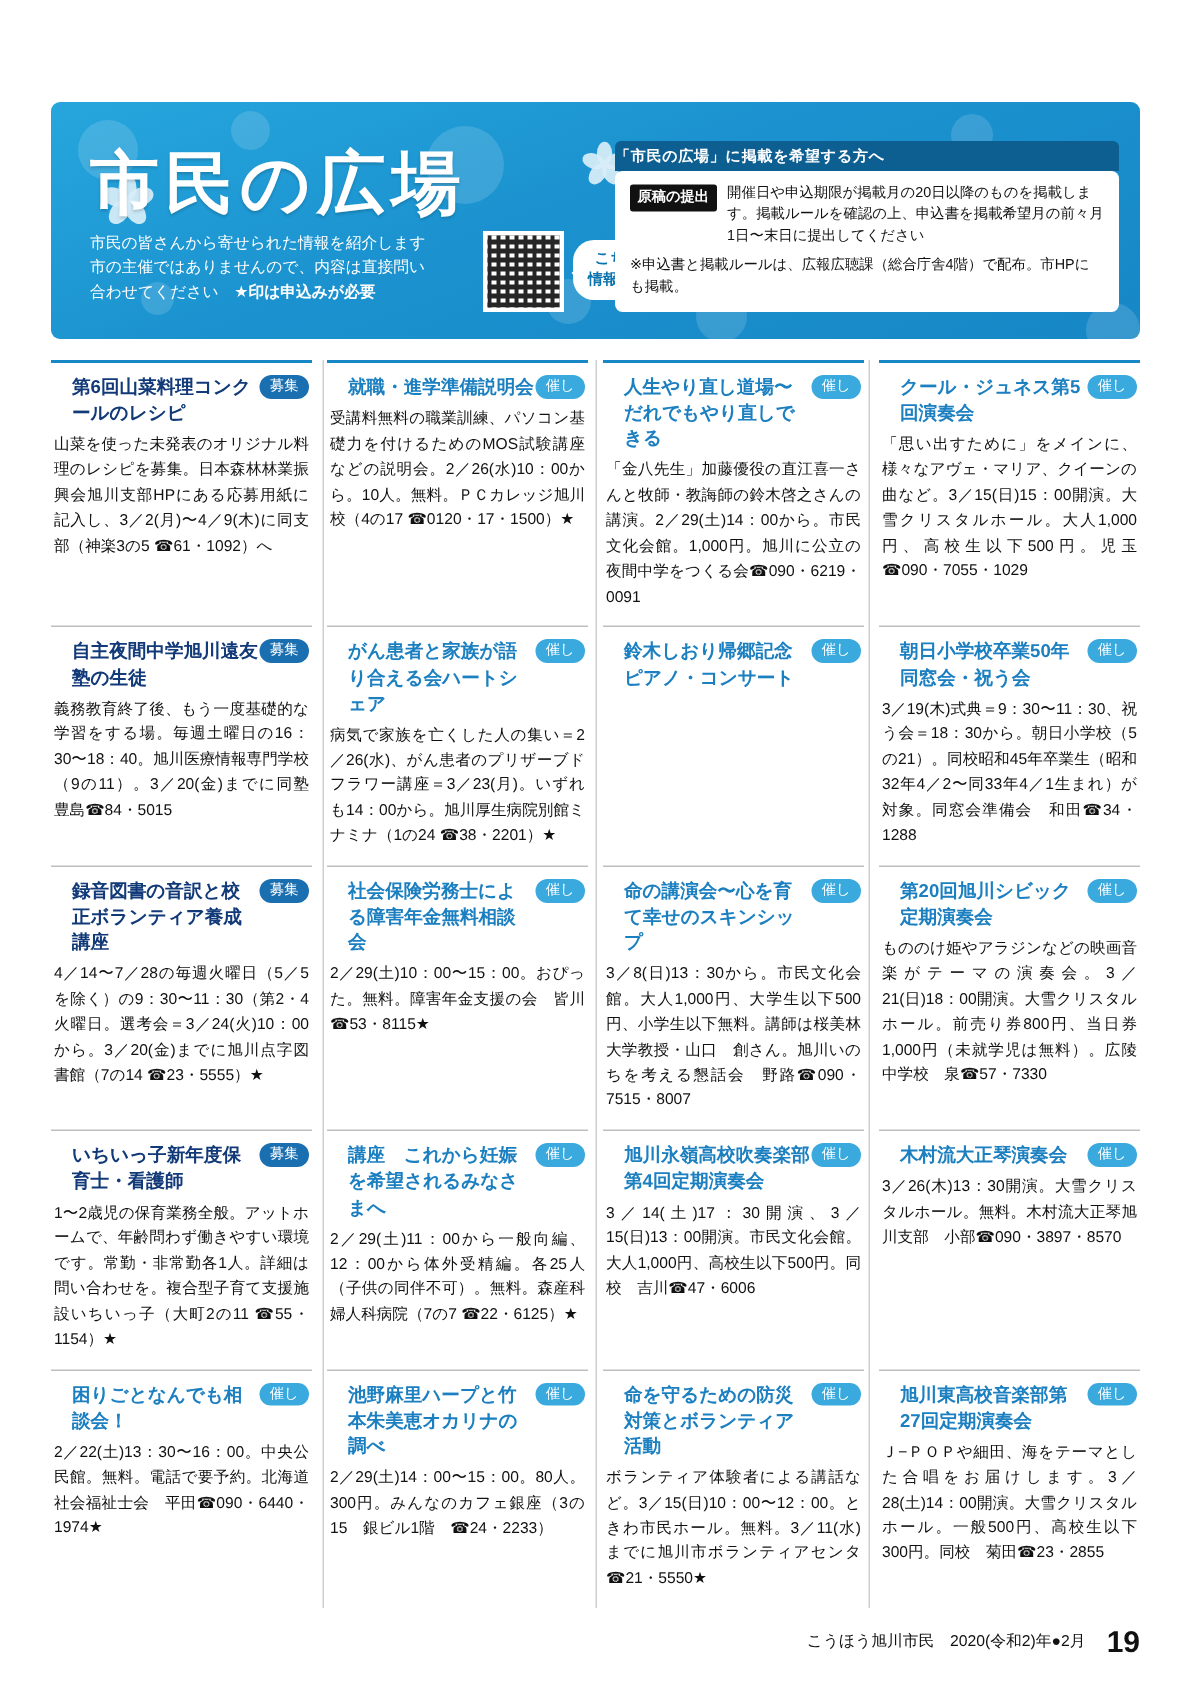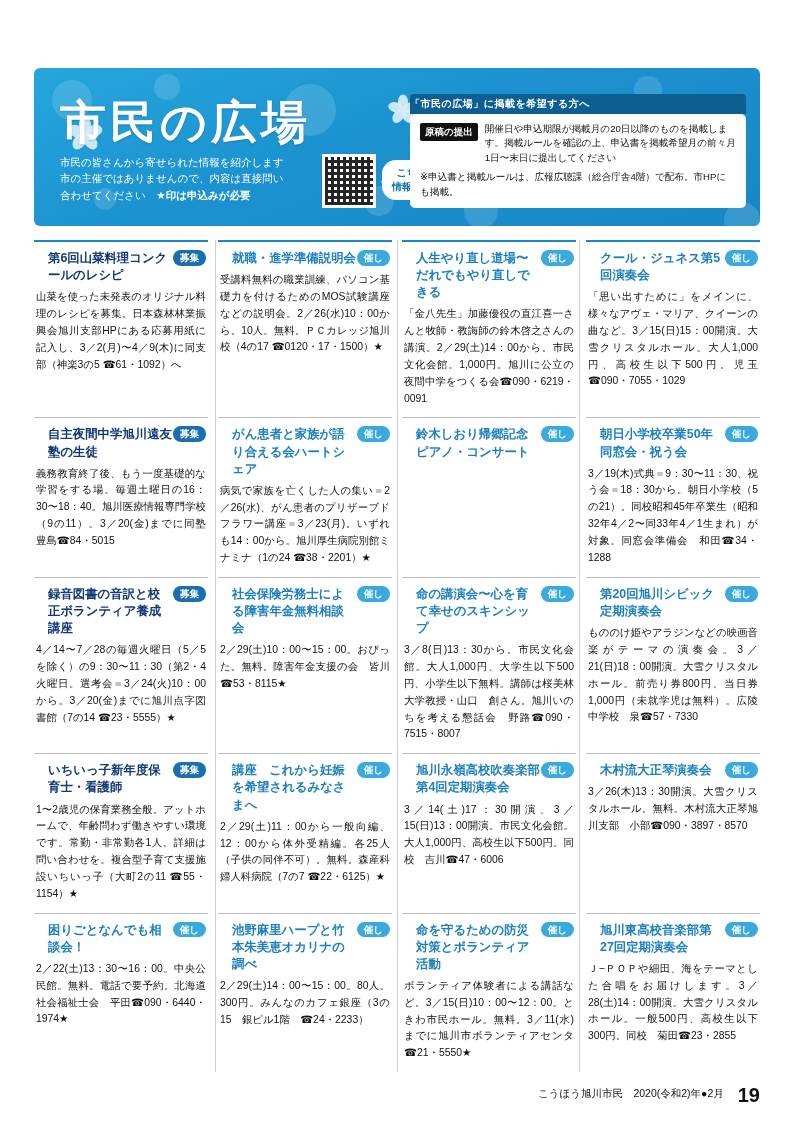--- a/index.html
+++ b/index.html
@@ -146,21 +146,21 @@
     font-size:12.4px;
     font-weight:bold;
     line-height:1.38;
     margin:0 0 5px 12px;
     padding-right:34px;
   }
   .cell.c-blue .ttl{color:#1b7fc0;}
   .cell.c-dark .ttl{color:#123a78;}
   .badge{
     position:absolute;right:2px;top:8px;
-    color:#fff;font-size:9.5px;font-weight:bold;
+    color:#fff;font-size:9.5px;font-weight:normal;
     border-radius:9px;
     padding:2px 7px;
     line-height:1.25;
   }
   .badge.bosyu{background:#1a6fb0;}
   .badge.moyoshi{background:#3aa9dd;margin-left:45px;}
   .cell .body{
     font-size:10.4px;
     line-height:1.62;
     color:#111;

